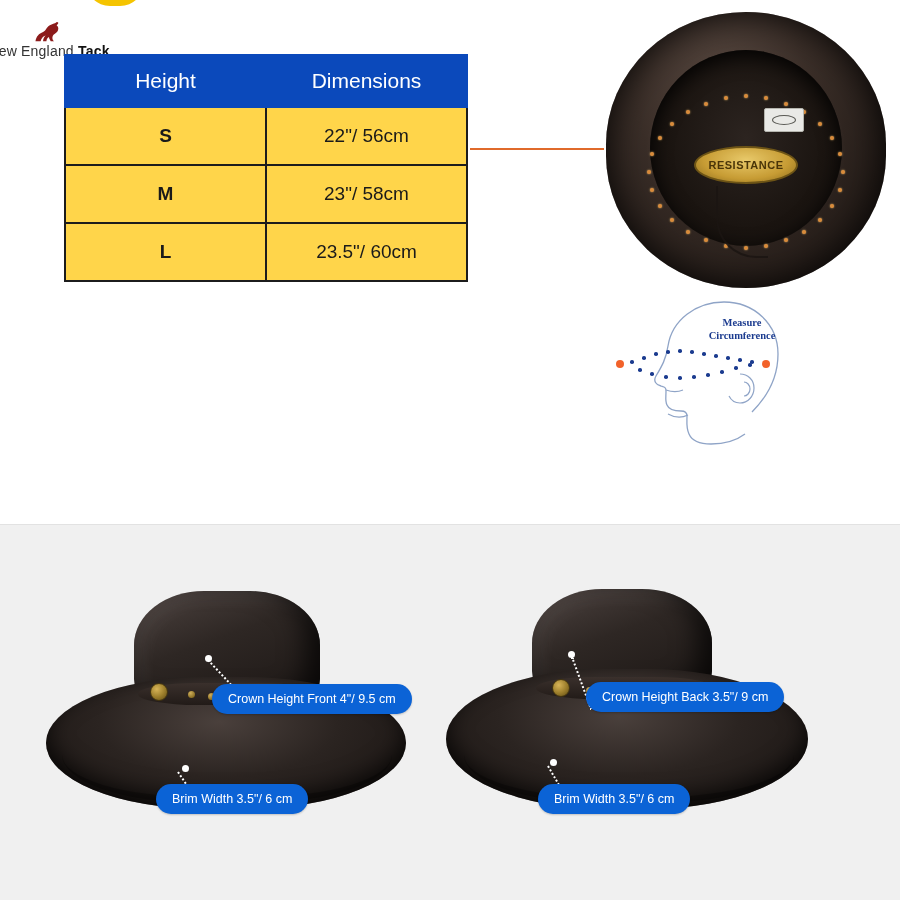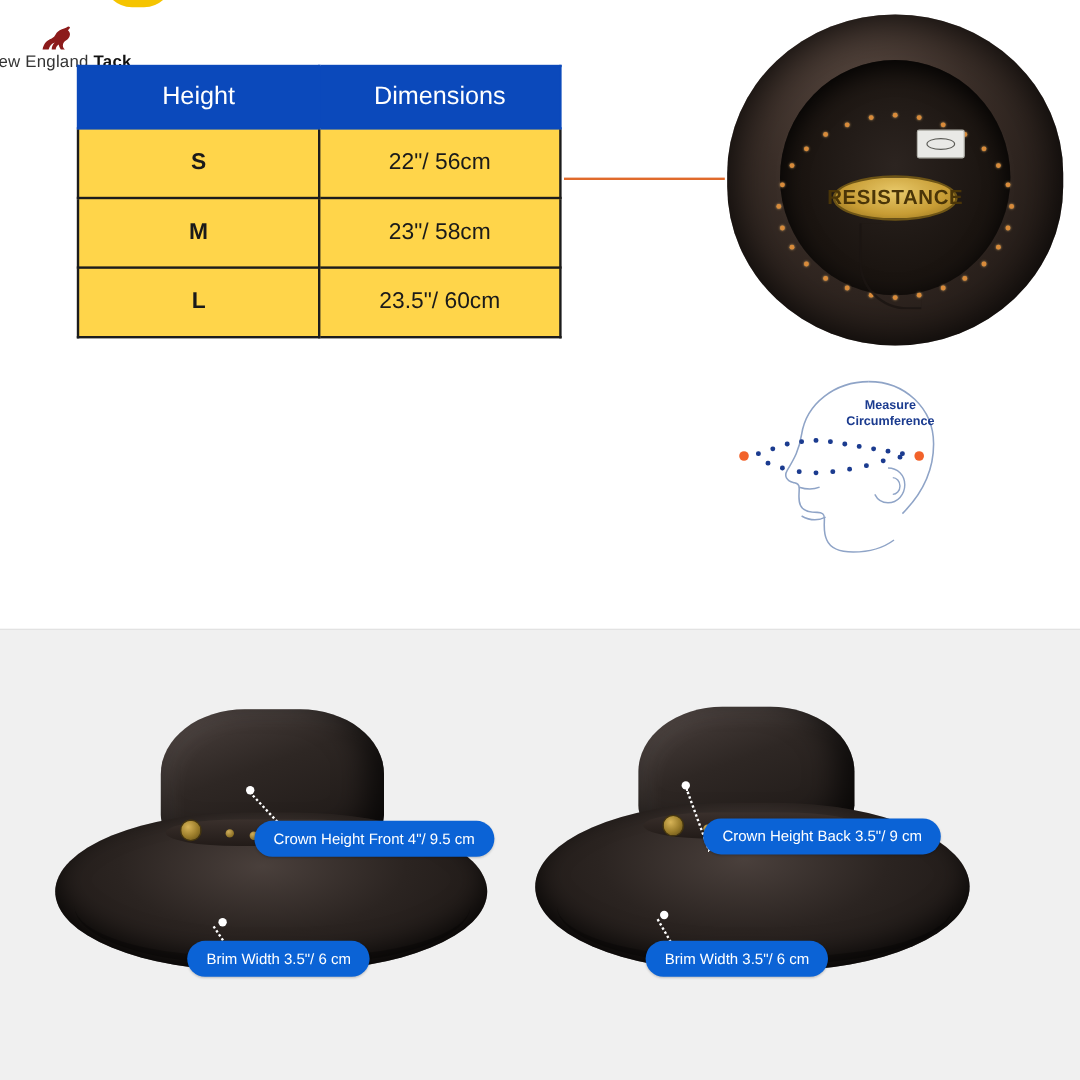--- a/index.html
+++ b/index.html
@@ -136,21 +136,21 @@
   .brand-badge {
     position: absolute;
     left: 96px; top: 140px;
     width: 104px; height: 38px;
     border-radius: 50%;
     background: radial-gradient(ellipse at 50% 35%, #e8c96a 0%, #c79c34 60%, #8a6a1c 100%);
     display: flex; align-items: center; justify-content: center;
     border: 2px solid #6d5416;
   }
   .brand-badge span {
-    font-size: 17px;
+    font-size: 11px;
     font-weight: bold;
     color: #4a3508;
     letter-spacing: .5px;
   }
   .size-tag {
     position: absolute;
     left: 166px; top: 102px;
     width: 40px; height: 24px;
     background: #e9e9e6;
     border: 1px solid #b5b5ae;
@@ -174,22 +174,22 @@
   .pointer-line {
     position: absolute;
     left: 470px; top: 148px;
     width: 134px; height: 2px;
     background: #e06a2b;
   }
 
   
   .head-diagram {
     position: absolute;
-    left: 608px; top: 306px;
-    width: 230px; height: 200px;
+    left: 608px; top: 290px;
+    width: 230px; height: 200px; font-family: Liberation Serif, serif;
   }
   .head-outline {
     position: absolute;
     left: 20px; top: 4px;
     width: 168px; height: 186px;
   }
   .measure-label {
     position: absolute;
     left: 74px; top: 26px;
     width: 120px;

